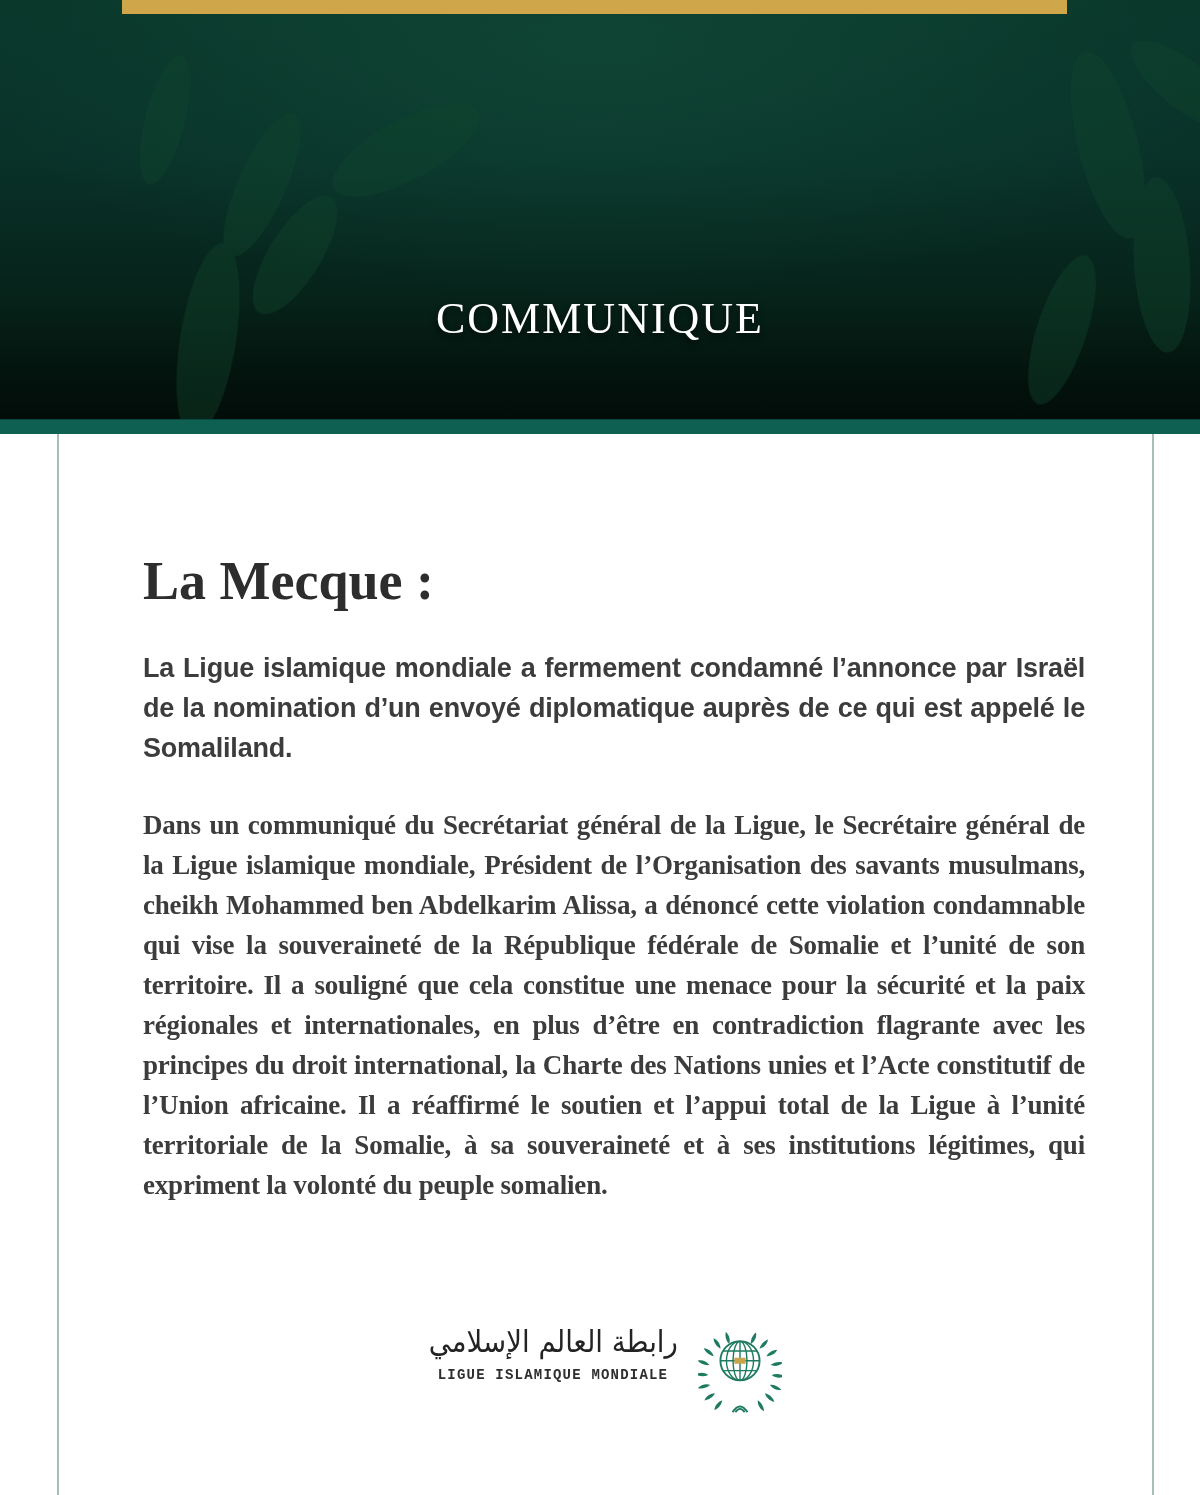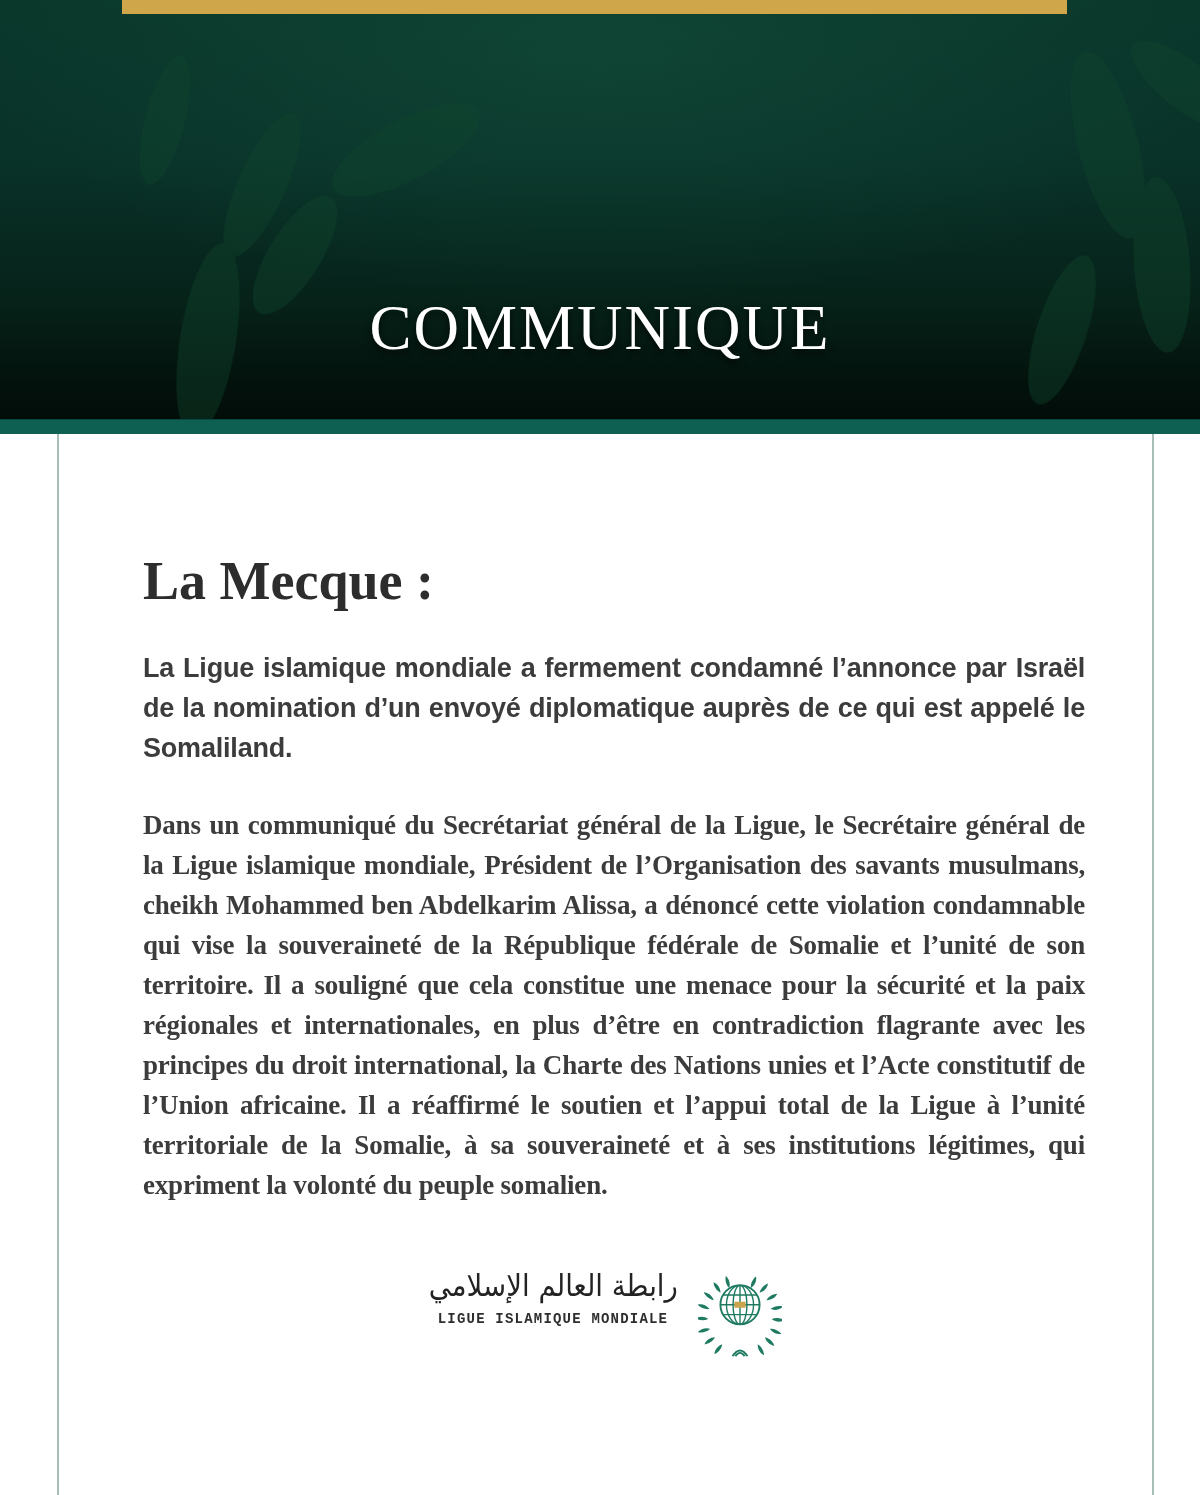--- a/index.html
+++ b/index.html
@@ -10,21 +10,21 @@
   .header{
     position:relative;height:419px;overflow:hidden;
     background:
       radial-gradient(ellipse 70% 80% at 50% 12%, rgba(21,82,62,.50), rgba(21,82,62,0) 75%),
       linear-gradient(180deg,#0a382b 0%,#093229 38%,#062219 72%,#03110c 92%,#020d09 100%);
   }
   .deco{position:absolute;left:0;top:0;width:1200px;height:419px;display:block;}
   .gold-bar{position:absolute;left:122px;top:0;width:945px;height:14px;background:var(--gold,#d0a64a);}
   .header-title{
     position:absolute;left:0;right:0;top:297px;margin:0;text-align:center;
-    font-family:"Liberation Serif",serif;font-weight:400;font-size:63px;line-height:1;
+    font-family:"Liberation Serif",serif;font-weight:400;font-size:44px;line-height:1;
     color:#ffffff;letter-spacing:2px;text-shadow:0 4px 7px rgba(0,0,0,.65);
   }
   .teal-band{height:14px;background:var(--teal-band,#0d6052);border-top:1px solid rgba(0,0,0,.25);}
 
   
   .content{position:relative;height:1062px;background:#fff;}
   .rule{position:absolute;top:0;bottom:0;width:2px;background:#a9bdb8;}
   .rule-left{left:57px;}
   .rule-right{left:1152px;}
   .text-col{padding:116px 0 0 143px;width:942px;color:var(--body-text,#3c3c3c);}
@@ -32,21 +32,21 @@
     margin:0 0 36px 0;font-family:"Liberation Serif",serif;font-weight:700;
     font-size:54px;line-height:1.15;color:#2d2d2d;
   }
   .body-par{
     margin:0;font-size:27px;line-height:40px;font-weight:600;
     text-align:justify;letter-spacing:-0.2px;color:var(--body-text,#3c3c3c);
   }
   .body-par + .body-par{margin-top:37px;font-family:Liberation Serif, serif;}
 
   
-  .footer{margin-top:58px;display:flex;justify-content:center;align-items:flex-start;gap:10px;}
+  .footer{margin-top:114px;display:flex;justify-content:center;align-items:flex-start;gap:10px;}
   .logo-text{display:flex;flex-direction:column;align-items:center;}
   .logo-arabic{
     font-family:"DejaVu Sans",sans-serif;font-size:30px;line-height:1.5;
     color:#232323;direction:rtl;white-space:nowrap;transform:scaleX(.92);
   }
   .logo-wordmark{
     margin-top:3px;font-family:Liberation Mono, monospace;font-weight:700;
     font-size:14px;letter-spacing:1.2px;color:#2e2e2e;white-space:nowrap;
   }
   .emblem{width:84px;height:94px;margin-top:6px;flex:0 0 auto;}

